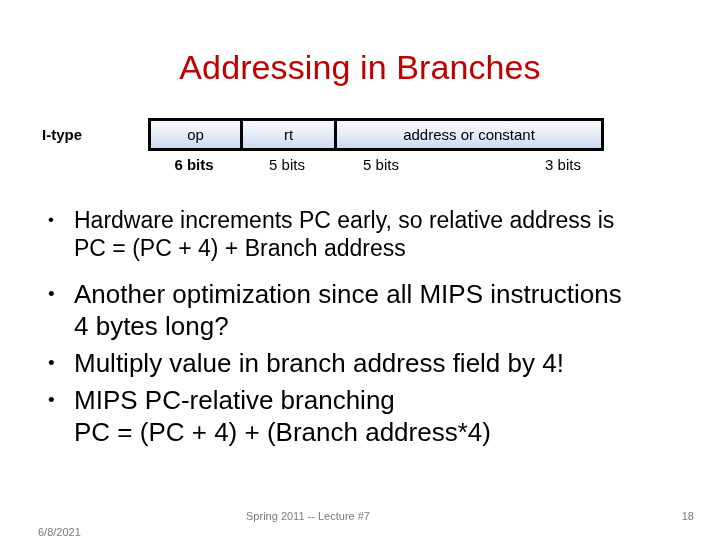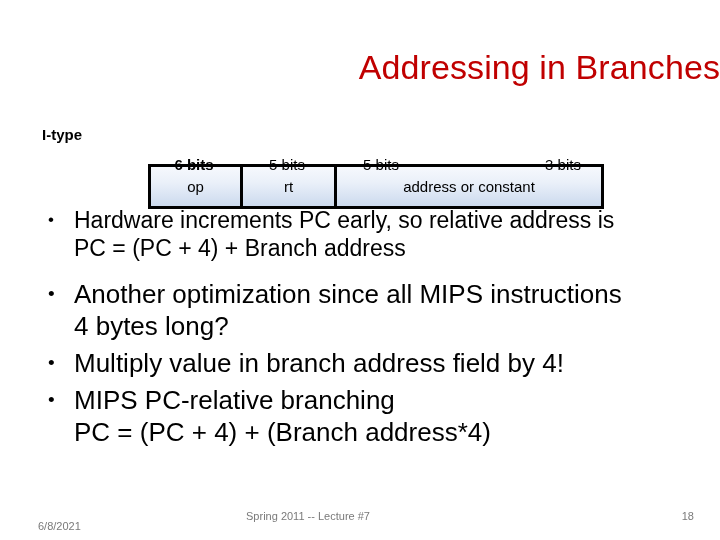--- a/index.html
+++ b/index.html
@@ -15,21 +15,21 @@
     font-family: "Liberation Sans", sans-serif;
     color: #000000;
   }
 
   
   #slide-title {
     position: absolute;
     left: 0;
     top: 48px;
     width: 720px;
-    text-align: right;
+    text-align: center;
     font-size: 34px;
     font-weight: 400;
     color: #c00000;
     letter-spacing: 0.1px;
     white-space: nowrap;
   }
 
   
   #format-diagram {
     position: absolute;
@@ -49,32 +49,31 @@
   #field-row {
     position: absolute;
     left: 148px;
     top: 0px;
     display: flex;
     width: 550px;
     height: 33px;
   }
   .field-cell {
     box-sizing: border-box;
-    height: 45px;
+    height: 33px;
     border: 3px solid #000000;
     border-right-width: 0;
     background: linear-gradient(to bottom, #f6f8fd 0%, #eaf0f9 40%, #ccdaee 100%);
     display: flex;
     align-items: center;
     justify-content: center;
     font-size: 15px;
     font-weight: 400;
     color: #000000;
     white-space: nowrap;
-    margin-top: 46px;
   }
   .field-cell:last-child {
     border-right-width: 3px;
   }
   .field-op   { width: 92px; }
   .field-rs   { width: 94px; }
   .field-rt   { width: 94px; }
   .field-addr { width: 270px; }
 
   #bits-row {
@@ -140,21 +139,21 @@
     bottom: 14px;
     width: 720px;
     height: 16px;
   }
   .footer-text {
     position: absolute;
     font-size: 11px;
     color: #7a7a7a;
     white-space: nowrap;
   }
-  #footer-date  { left: 38px; top: 10px; }
+  #footer-date  { left: 38px; top: 16px; }
   #footer-center{ left: 4px; top: 0; width: 608px; text-align: center; }
   #footer-page  { right: 26px; top: 0; }
 </style>
 </head>
 <body>
 
 <div id="slide-title">Addressing in Branches</div>
 
 <div id="format-diagram">
 

